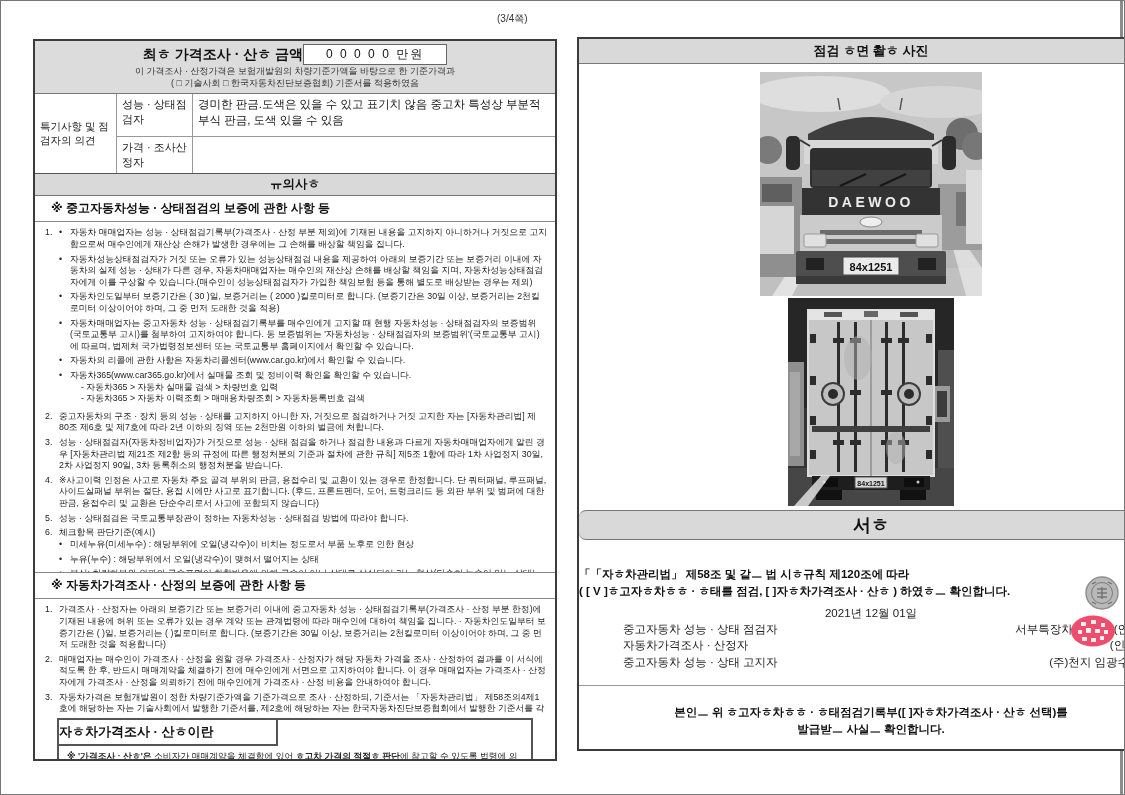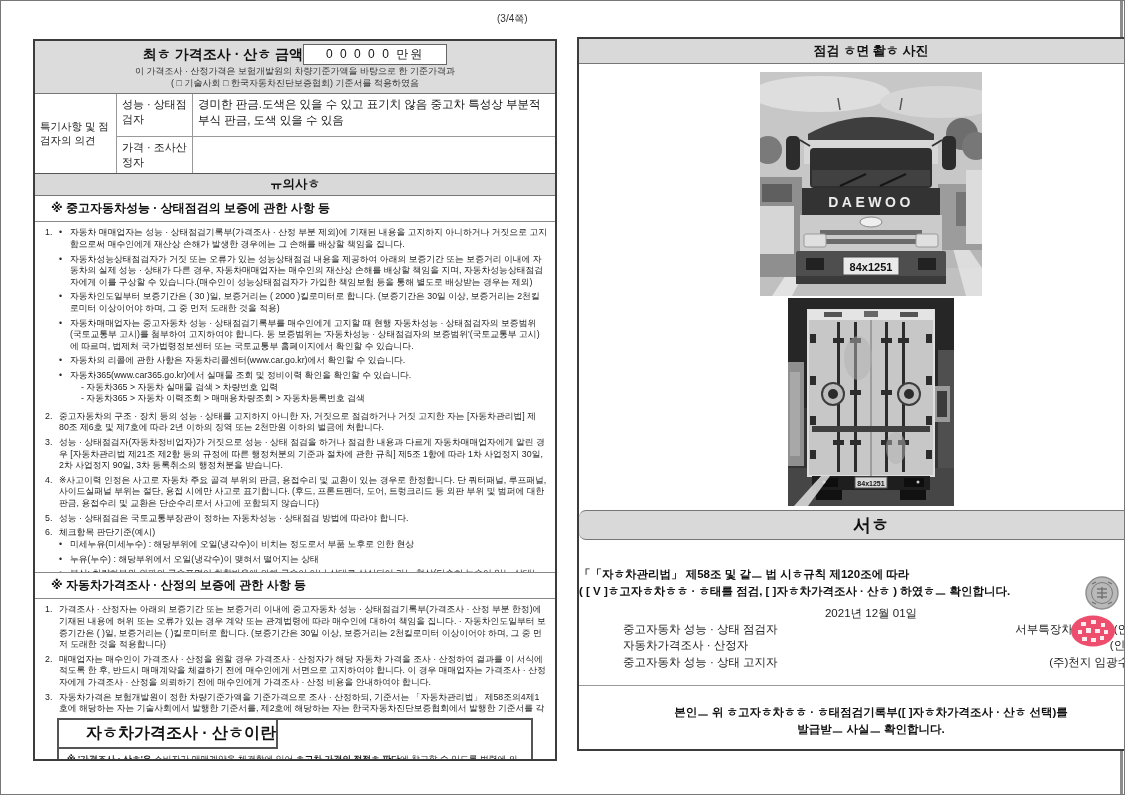--- a/index.html
+++ b/index.html
@@ -31,21 +31,21 @@
   #notice2-body{height:106px;}
   .num-item{display:flex;margin-bottom:3px;}
   .num-item .num{width:14px;flex:none;}
   .num-item .cont{flex:1;}
   .bullet{display:flex;margin-bottom:3px;}
   .bullet .bm{width:11px;flex:none;text-align:left;}
   .bullet .bt{flex:1;}
   .subline{margin-left:11px;}
   .def-box{margin:4px 22px 0 22px;border:2px solid #555;}
   .def-title{width:46%;border-right:2px solid #555;border-bottom:2px solid #555;
-    text-align:right;font-weight:bold;font-size:16px;padding:3px 0;color:#111;}
+    text-align:left;font-weight:bold;font-size:13px;padding:3px 0;color:#111;}
   .def-body{padding:4px 8px 6px;font-size:8.8px;line-height:1.4;color:#222;}
   .def-body .b{font-weight:bold;}
   
   #right-page{position:absolute;left:576px;top:28px;width:588px;height:714px;
     border:2px solid #3c3c3c;box-sizing:border-box;background:#fff;overflow:hidden;margin-top:8px;}
   .photo-bar{background:#d9d9d9;border-bottom:1px solid #777;text-align:center;
     font-weight:bold;font-size:13px;color:#111;padding:3px 0;}
   .photo-area{height:446px;display:flex;flex-direction:column;align-items:center;}
   .photo1{margin-top:8px;}
   .photo2{margin-top:2px;}

